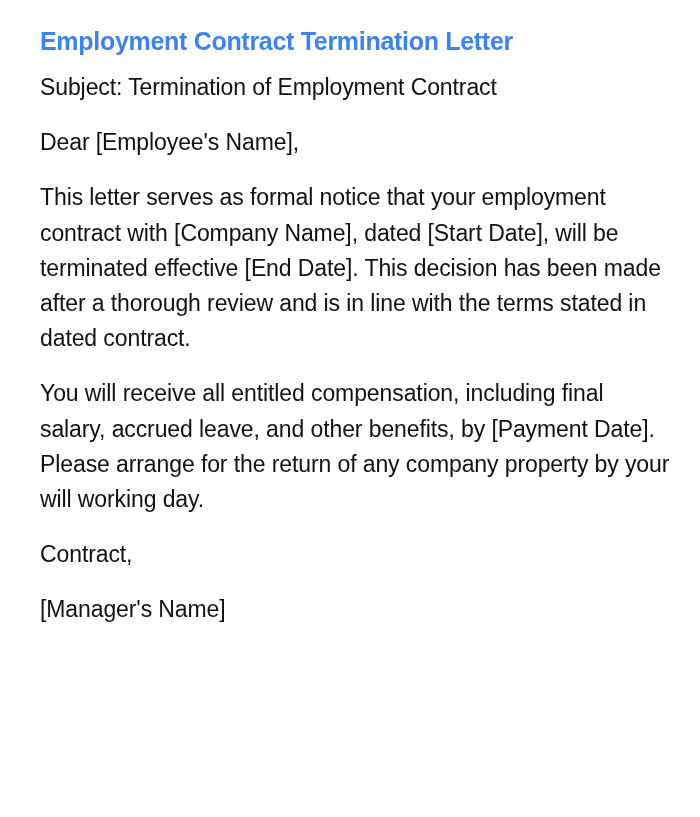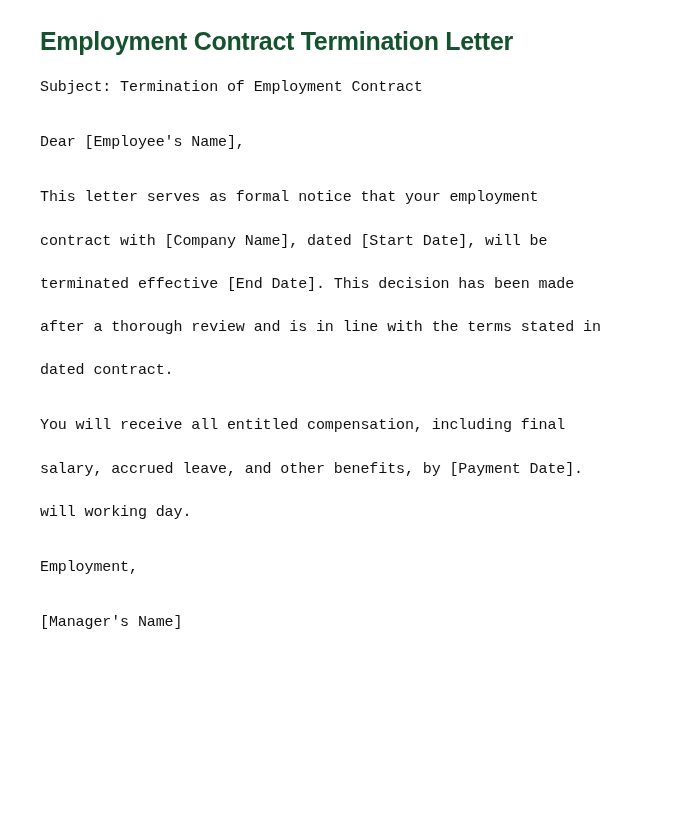--- a/index.html
+++ b/index.html
@@ -17,33 +17,31 @@
     .page {
       position: relative;
       padding: 24px 40px 0 40px;
     }
     .title {
       font-size: 25px;
       font-weight: bold;
       letter-spacing: -0.3px;
       line-height: 34px;
       margin: 0 0 12px 0;
-      color: #14532d;
+      color: #3b82f6;
     }
     .para {
-      font-size: 15px;
+      font-size: 23px;
       line-height: 35.2px;
       margin: 0 0 20px 0;
       letter-spacing: -0.1px;
-      font-family: Liberation Mono, monospace;
     }
     .line {
       display: block;
       white-space: nowrap;
-      margin-top: 8px;
     }
   </style>
 </head>
 <body>
 
 <div class="page">
   <h1 class="title">Employment Contract Termination Letter</h1>
 
   <p class="para">Subject: Termination of Employment Contract</p>
 
@@ -53,21 +51,22 @@
     <span class="line">This letter serves as formal notice that your employment</span>
     <span class="line">contract with [Company Name], dated [Start Date], will be</span>
     <span class="line">terminated effective [End Date]. This decision has been made</span>
     <span class="line">after a thorough review and is in line with the terms stated in</span>
     <span class="line">dated contract.</span>
   </p>
 
   <p class="para">
     <span class="line">You will receive all entitled compensation, including final</span>
     <span class="line">salary, accrued leave, and other benefits, by [Payment Date].</span>
+    <span class="line">Please arrange for the return of any company property by your</span>
     <span class="line">will working day.</span>
   </p>
 
 
-  <p class="para">Employment,</p>
+  <p class="para">Contract,</p>
 
   <p class="para">[Manager's Name]</p>
 
 </div>
 
 </body></html>

